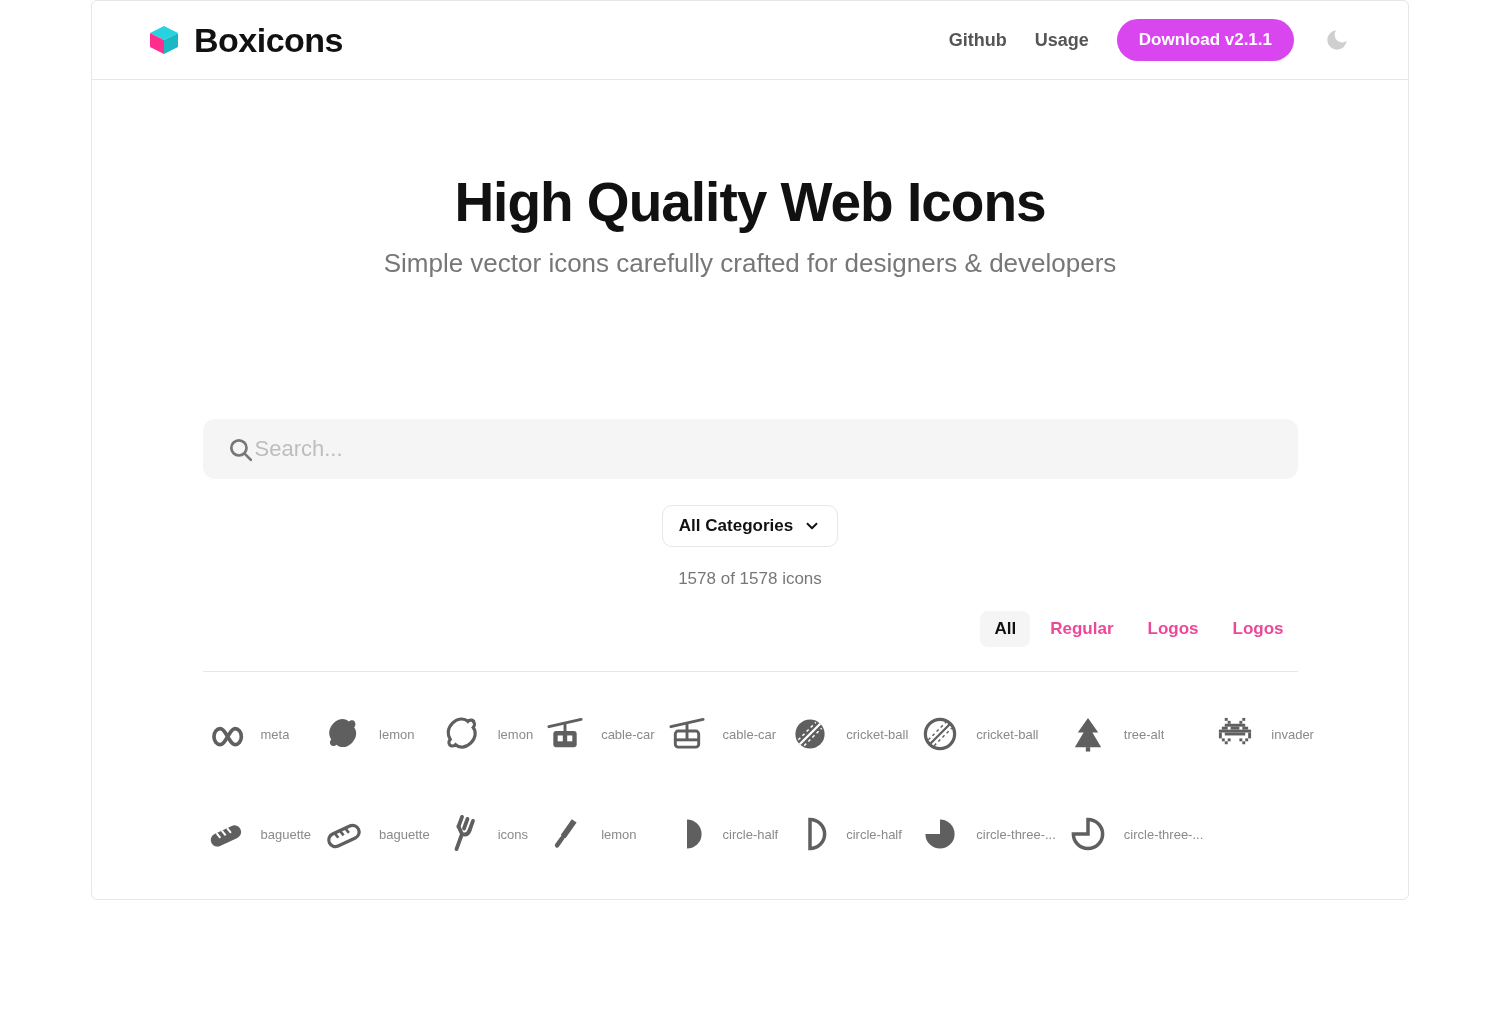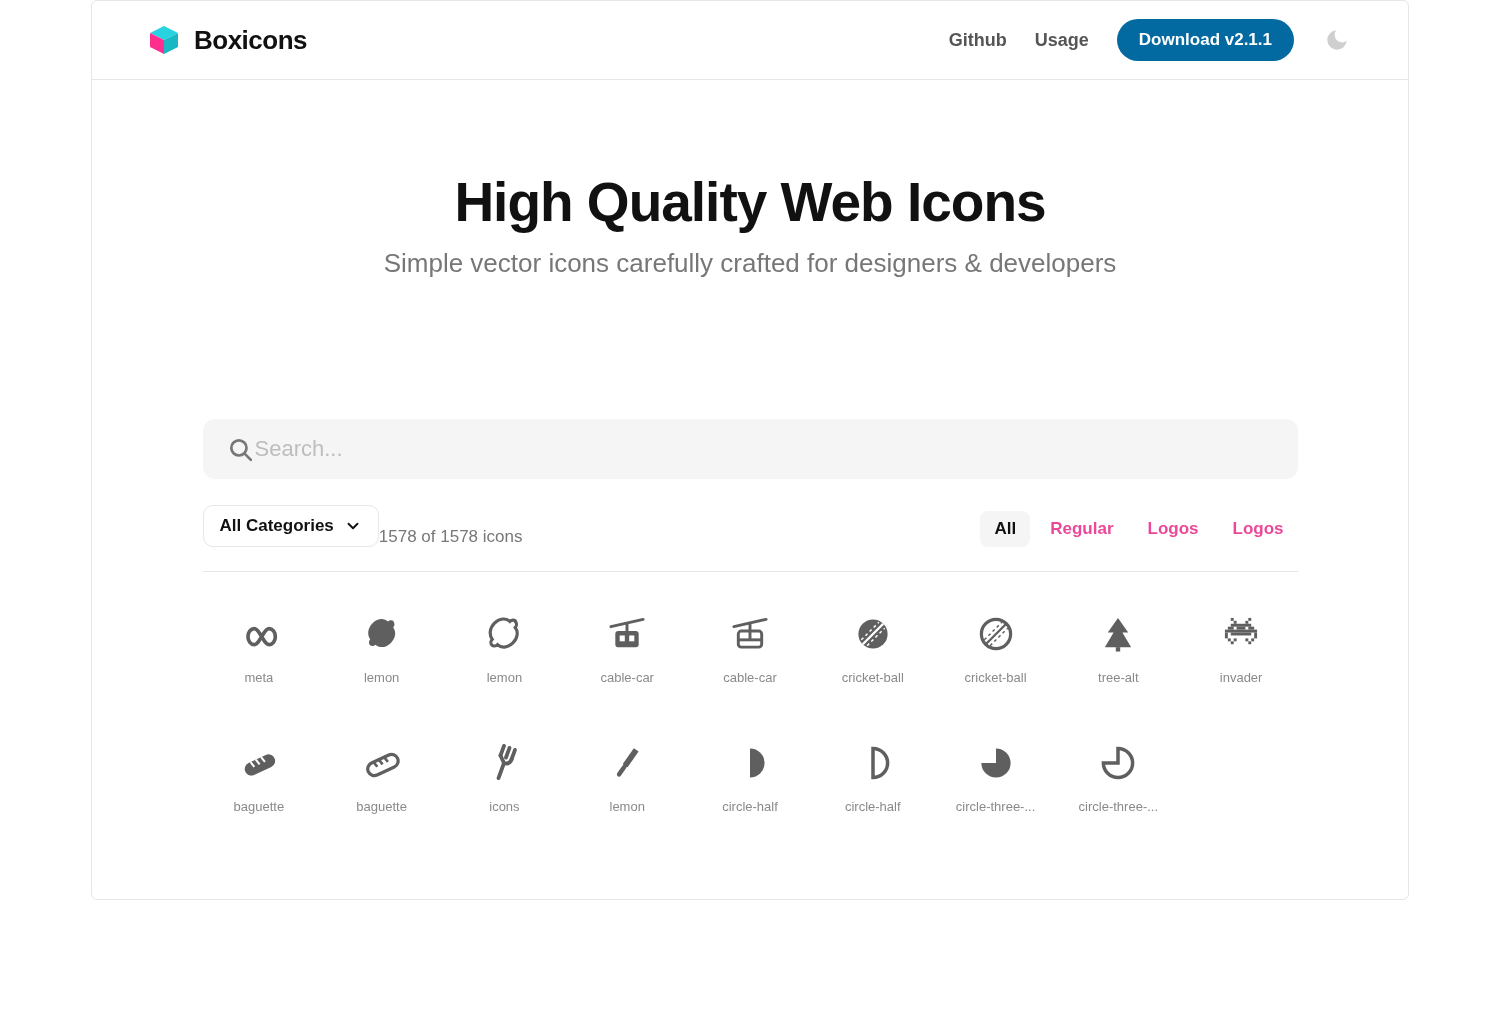--- a/index.html
+++ b/index.html
@@ -32,39 +32,39 @@
     padding: 18px 56px 18px 56px;
     border-bottom: 1px solid var(--border);
   }
   .brand {
     display: flex;
     align-items: center;
     gap: 14px;
   }
   .brand-name {
     font-weight: 800;
-    font-size: 26px;
+    font-size: 34px;
     letter-spacing: -0.5px;
   }
   .nav {
     margin-left: auto;
     display: flex;
     align-items: center;
     gap: 28px;
   }
   .nav a {
     font-weight: 700;
     font-size: 18px;
     color: #555;
     text-decoration: none;
     cursor: pointer;
     text-align: right;
   }
   .download-btn {
-    background: #0369a1;
+    background: #d946ef;
     color: #fff;
     font-weight: 700;
     font-size: 17px;
     padding: 11px 22px;
     border-radius: 999px;
     cursor: pointer;
   }
   .theme-toggle {
     width: 30px; height: 30px;
     border-radius: 50%;
@@ -103,24 +103,26 @@
     border: none;
     background: transparent;
     font-size: 22px;
     color: var(--text);
     outline: none;
     flex: 1;
   }
   .search input::placeholder { color: #bdbdbd; }
   .filterbar {
     display: flex;
-    align-items: flex-end;
+    align-items: center;
     margin-top: 26px;
     padding-bottom: 24px;
     border-bottom: 1px solid var(--border);
+    gap: 22px;
+    flex-direction: column;
   }
   .category-dd {
     display: flex;
     align-items: center;
     gap: 10px;
     border: 1px solid var(--border);
     border-radius: 10px;
     padding: 10px 16px;
     font-weight: 700;
     font-size: 17px;
@@ -152,21 +154,21 @@
   .grid {
     width: 1095px;
     margin: 40px auto 40px auto;
     display: grid;
     grid-template-columns: repeat(9, 1fr);
     row-gap: 56px;
     column-gap: 10px;
   }
   .icon-cell {
     display: flex;
-    flex-direction: column;
+    flex-direction: row;
     align-items: center;
     gap: 14px;
     cursor: pointer;
   }
   .icon-slot {
     width: 44px;
     height: 44px;
     display: flex;
     align-items: center;
     justify-content: center;

